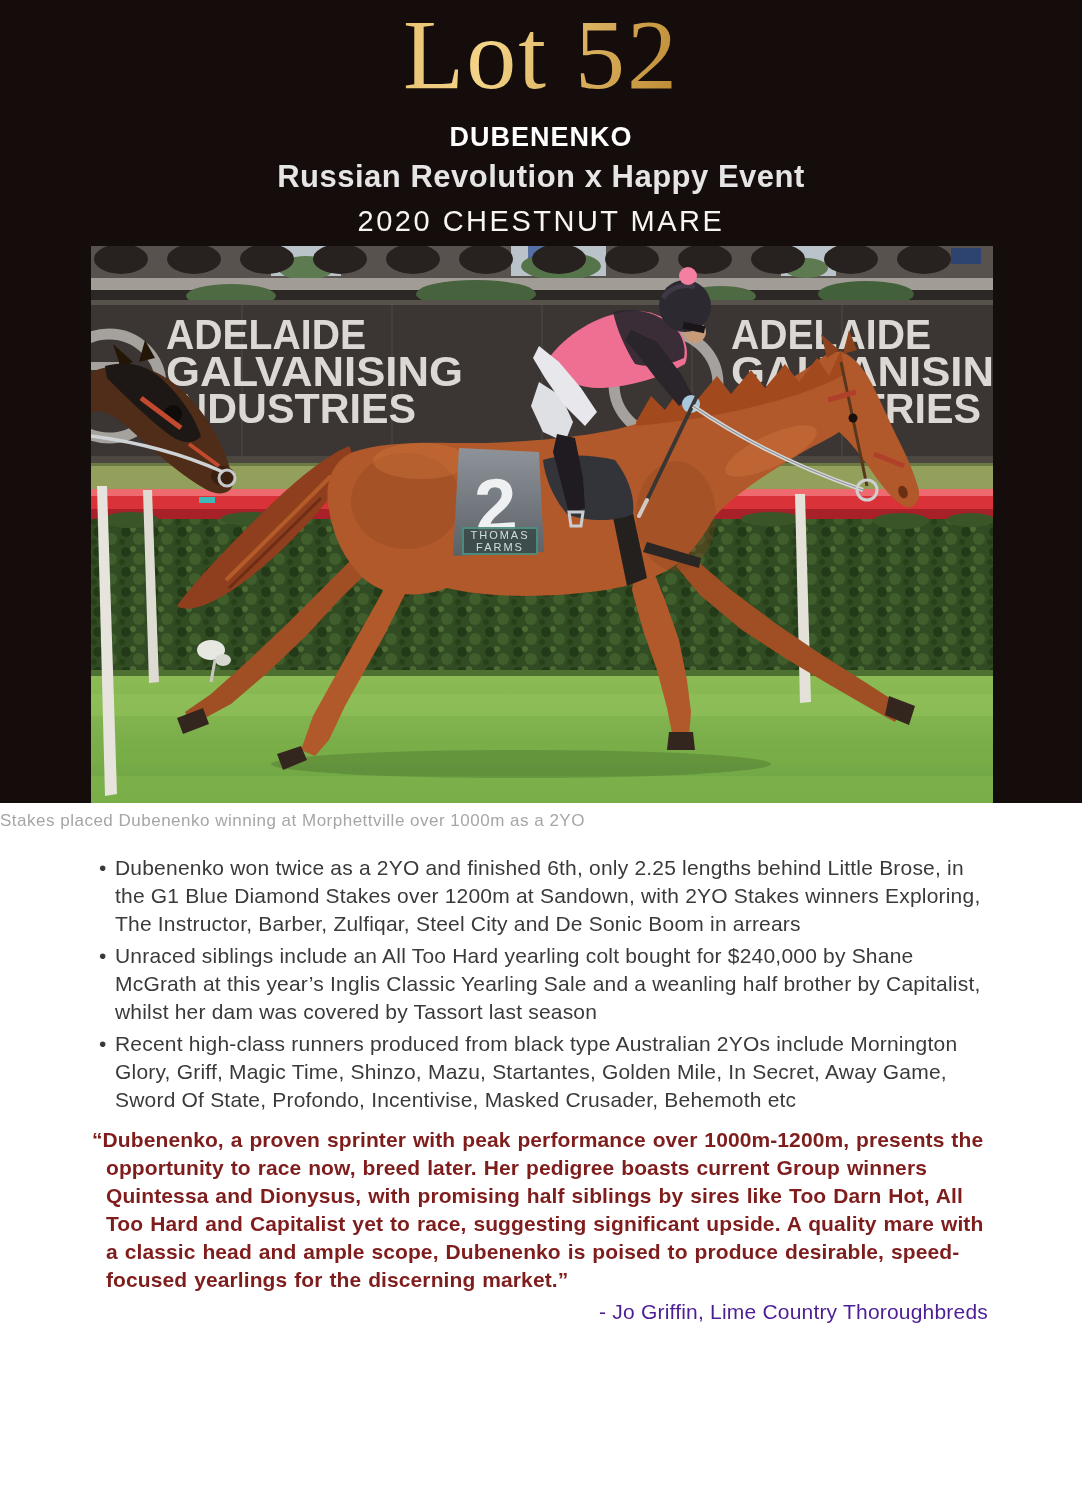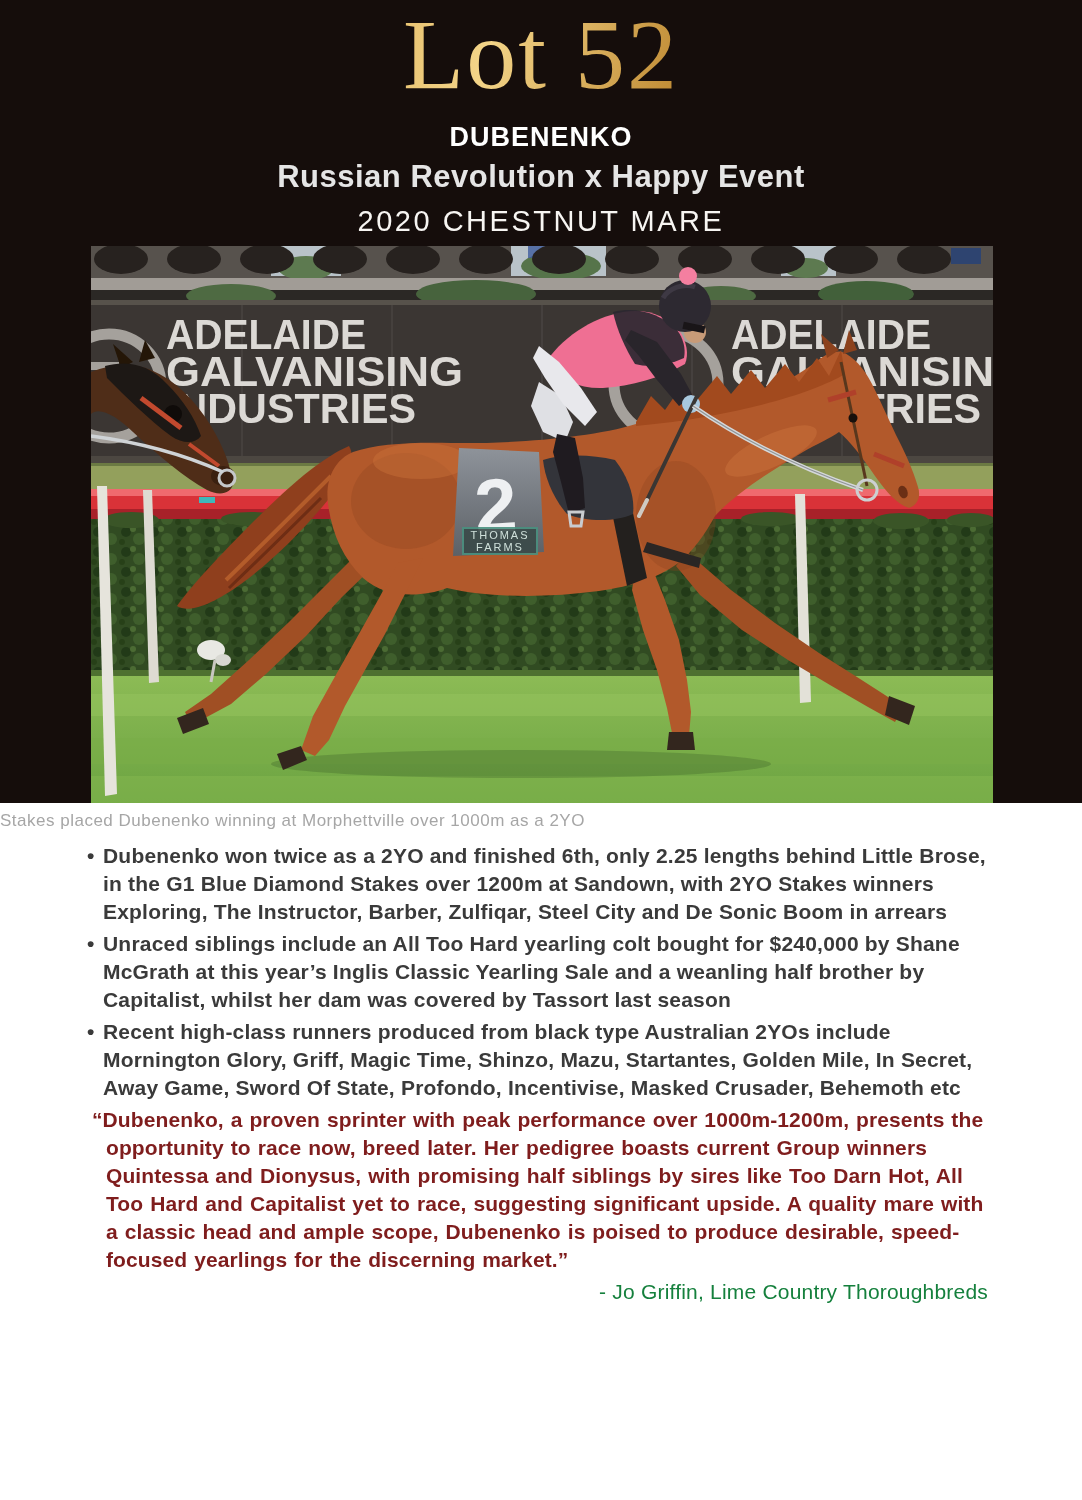--- a/index.html
+++ b/index.html
@@ -13,26 +13,26 @@
          -webkit-background-clip:text;background-clip:text;-webkit-text-fill-color:transparent;color:transparent;}
   }
   .hname{color:#ffffff;font-weight:bold;font-size:27px;line-height:30px;margin-top:16px;letter-spacing:1px;}
   .hped{color:#e5e5e5;font-weight:bold;font-size:31px;line-height:36px;margin-top:7px;letter-spacing:.5px;}
   .hyear{color:#f7f5f2;font-weight:400;font-size:29px;line-height:32px;margin-top:10px;letter-spacing:2.5px;}
   .photo{position:absolute;left:91px;top:246px;width:902px;height:453px;}
   .caption{position:absolute;left:0;top:811px;width:1082px;color:#a6a6a6;
            font-size:17px;line-height:20px;letter-spacing:.5px;}
   .content{position:absolute;left:86px;top:842px;width:910px;color:#3a3a3a;
            font-size:21px;line-height:28px;letter-spacing:.2px;}
-  ul.bullets{list-style:none;margin:0;padding:0;font-weight:bold;}
+  ul.bullets{list-style:none;margin:12px;padding:0;}
   ul.bullets li{position:relative;padding-left:17px;margin-bottom:4px;}
   ul.bullets li::before{content:"\2022";position:absolute;left:1px;top:0;color:#3a3a3a;}
   .quote{font-weight:bold;color:#7f1d1d;margin-top:2px;padding-left:20px;text-indent:-14px;
          letter-spacing:.1px;word-spacing:1px;}
-  .attr{margin-top:4px;text-align:right;padding-right:8px;color:#15803d;}
+  .attr{margin-top:4px;text-align:right;padding-right:8px;color:#4c1d95;}
   svg text{font-family:"Liberation Sans",sans-serif;}
 </style>
 </head>
 <body>
 
 <div class="page">
 
   <div class="hero">
     <span class="lot">Lot 52</span>
     <div class="hname">DUBENENKO</div>

